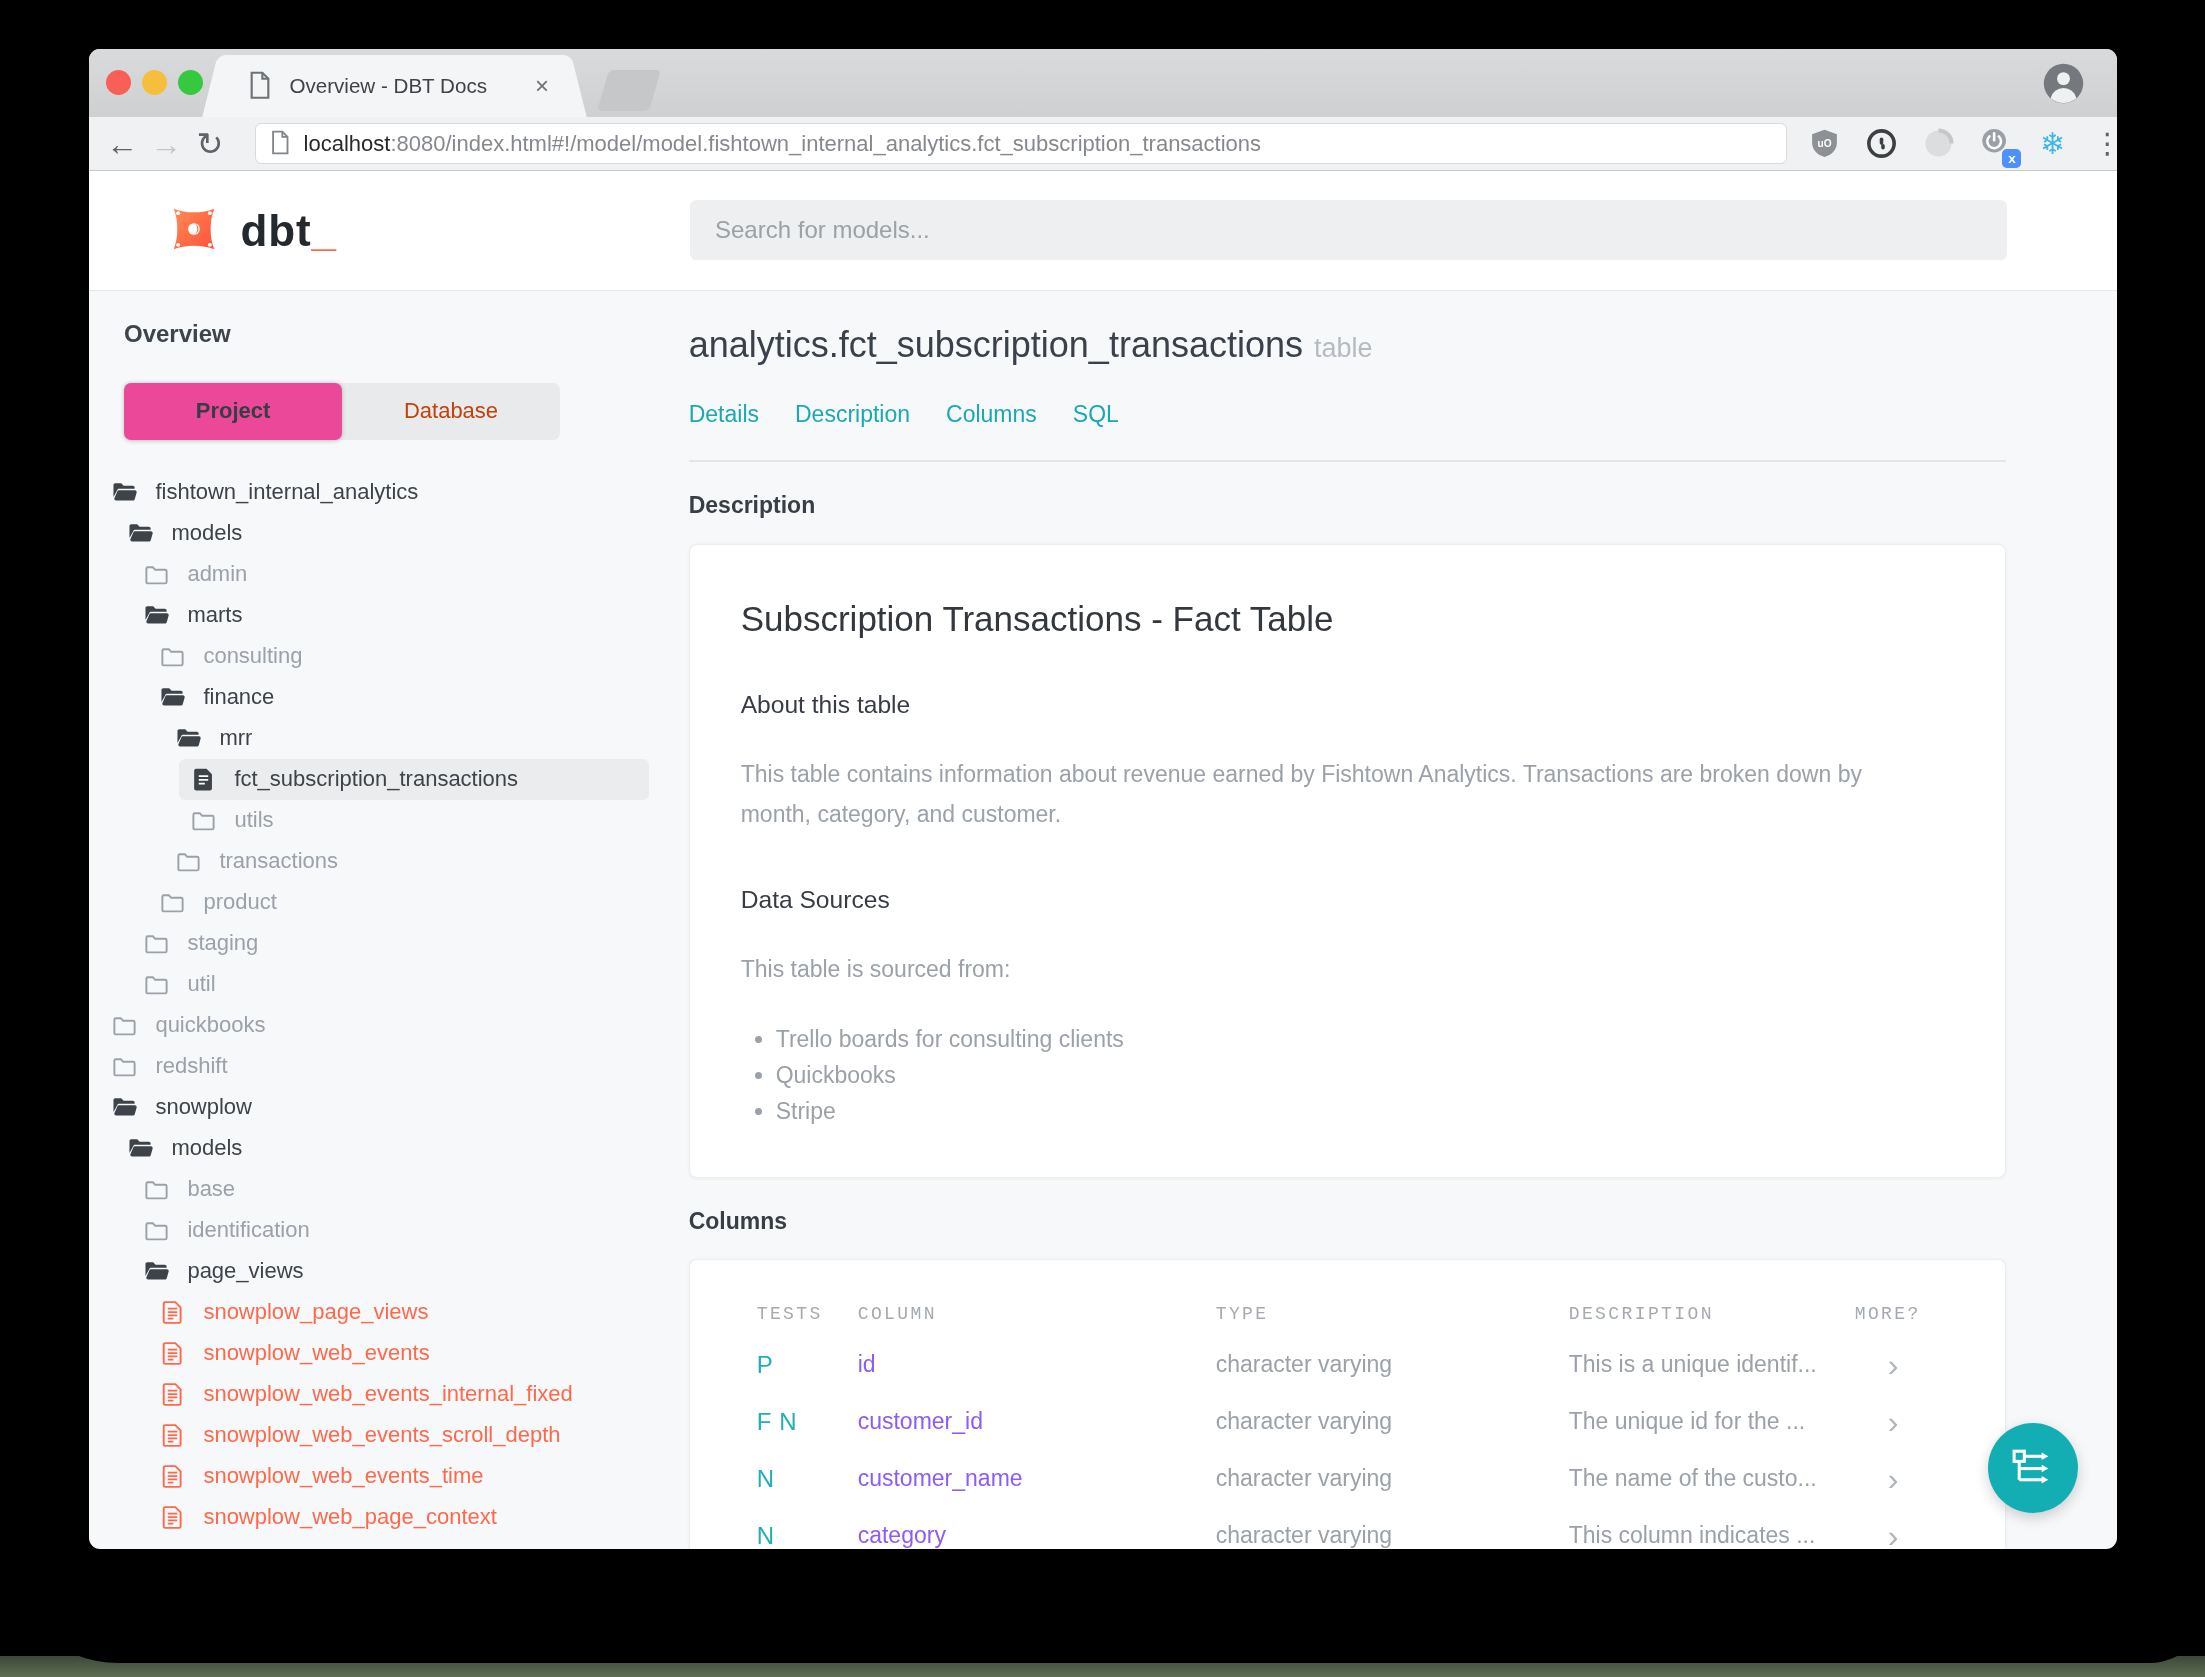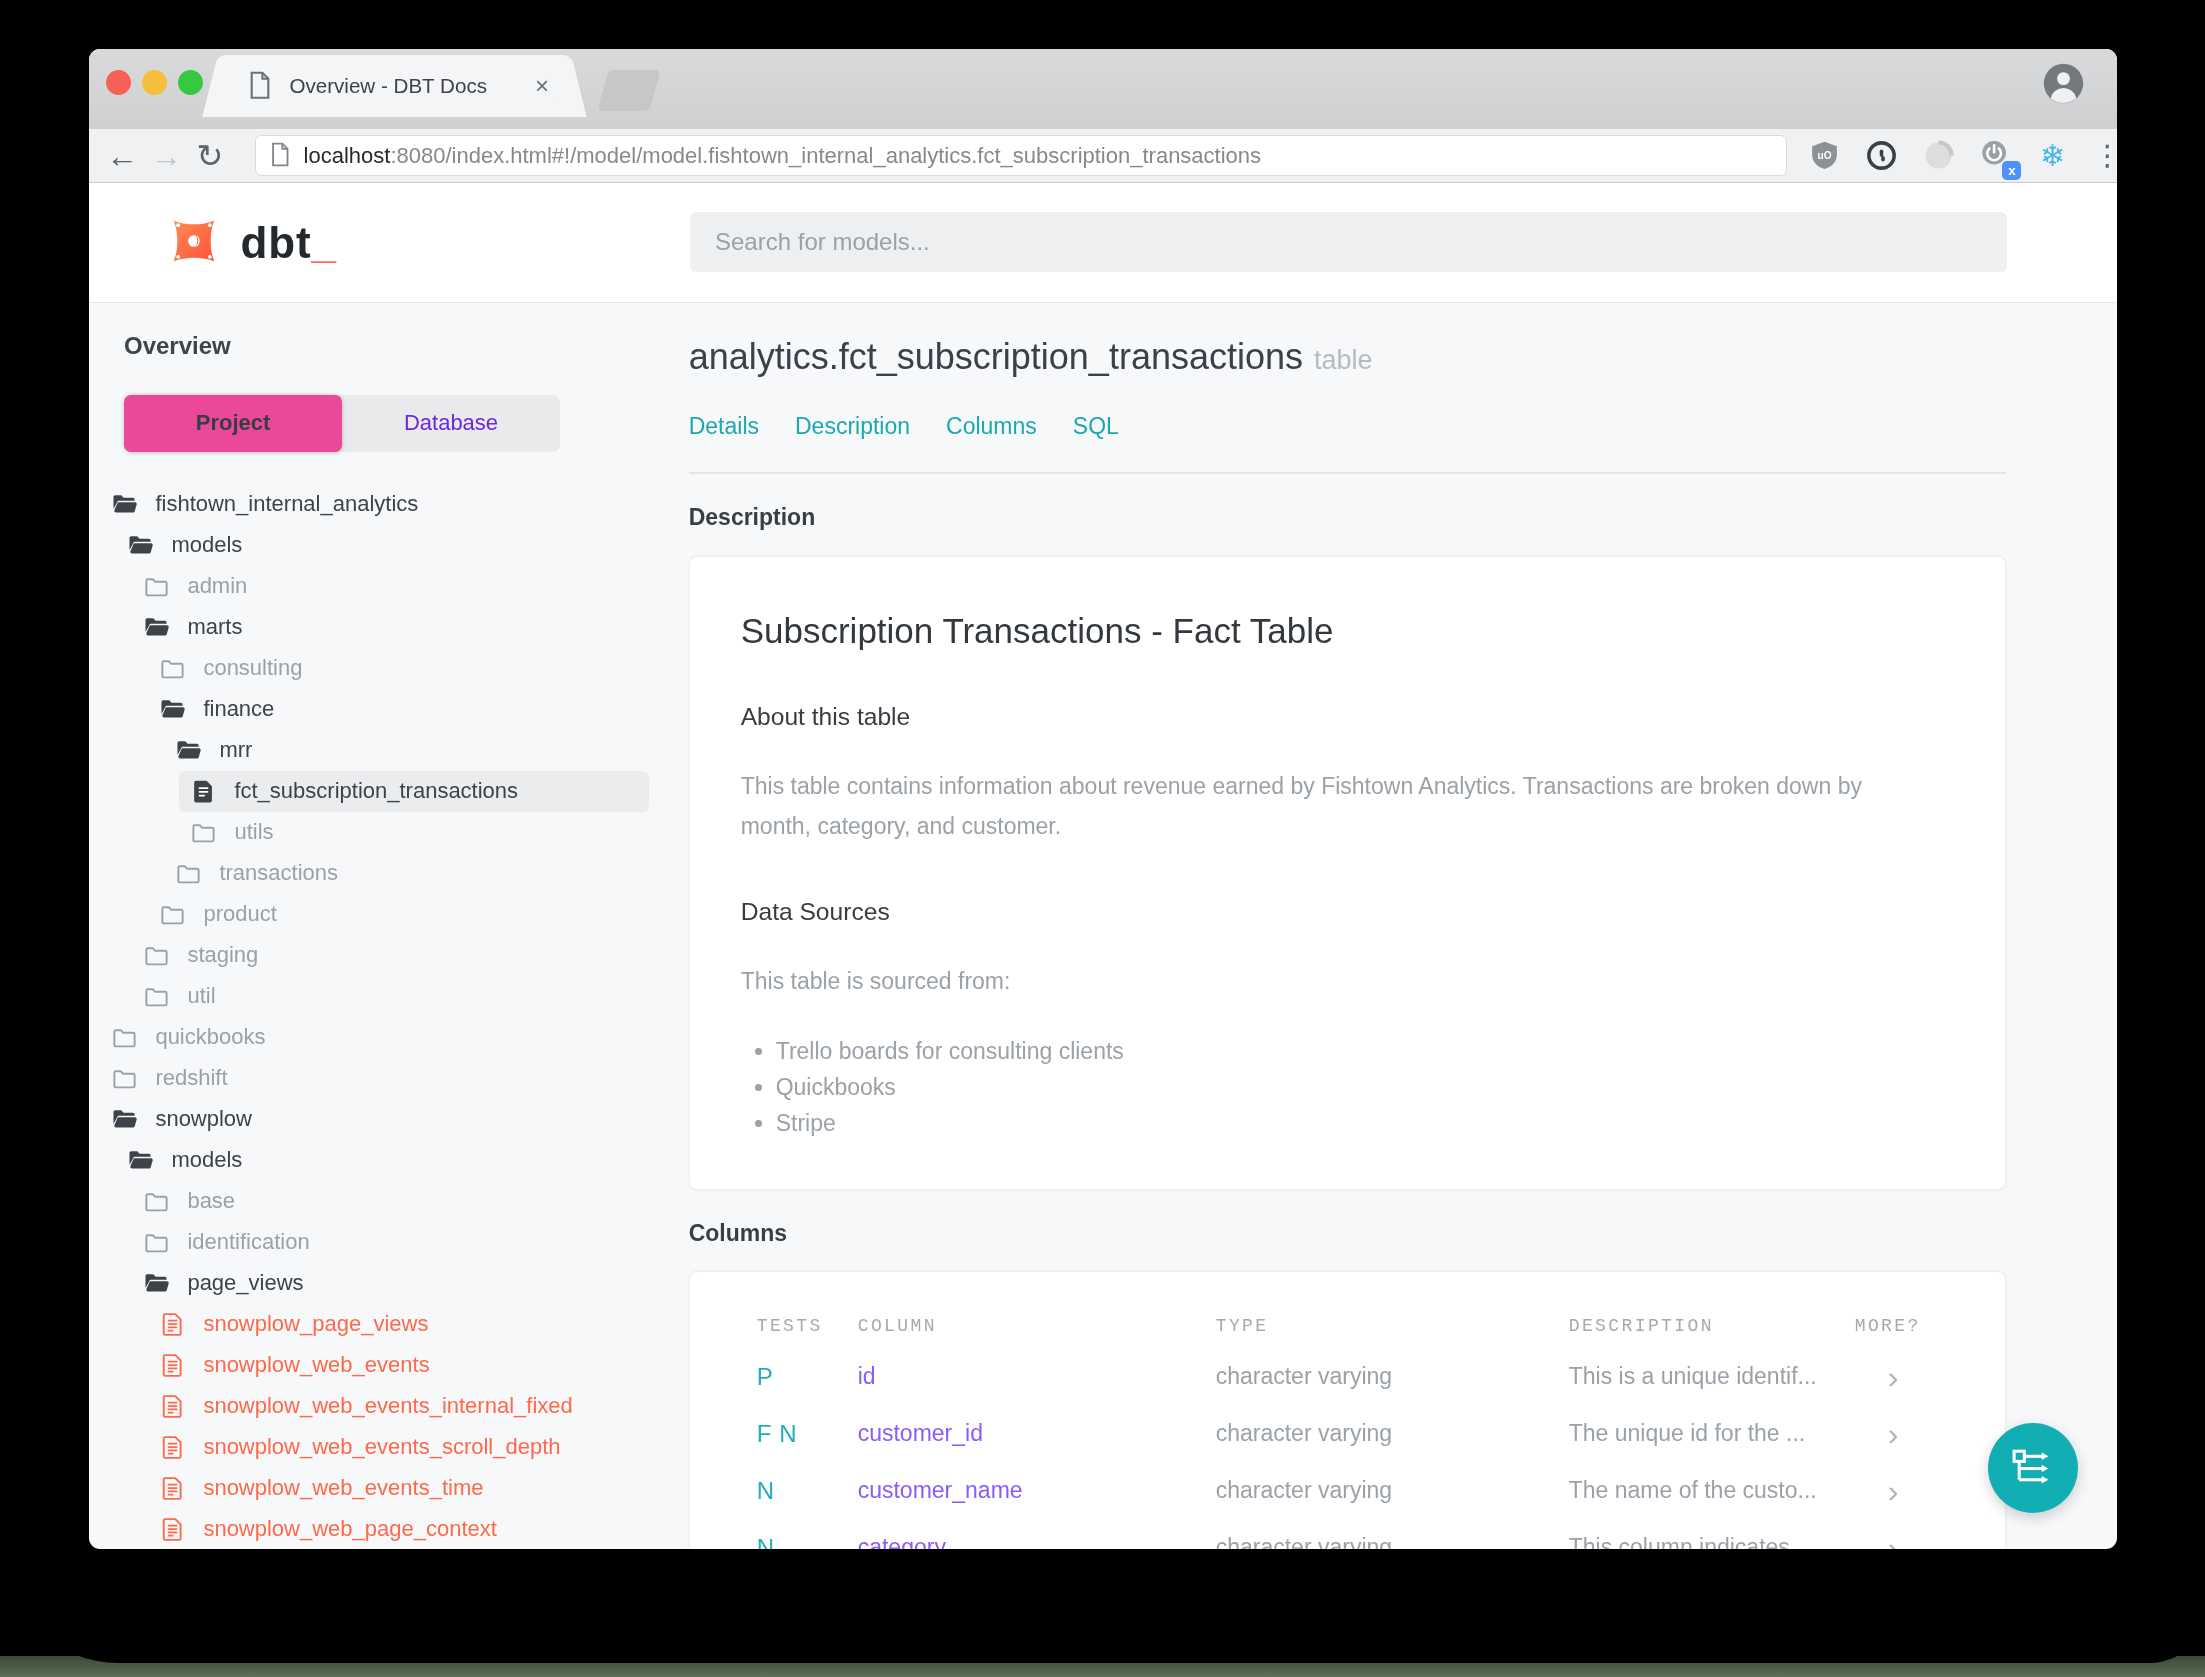--- a/index.html
+++ b/index.html
@@ -10,21 +10,21 @@
   }
   
   .wallpaper-strip{position:absolute;left:0;right:0;bottom:0;height:20.6px;
     background:linear-gradient(#3c4838,#5e6e54);}
   .bezel{position:absolute;left:0;top:0;right:0;bottom:14.3px;background:#000;
     border-radius:20.6px 20.6px 55px 119px;}
   
   .window{position:absolute;left:89px;top:49px;width:2028px;height:1500px;
     border-radius:11px;overflow:hidden;background:#f7f8fa;box-shadow:0 16px 48px rgba(0,0,0,.6);}
   
-  .tabstrip{position:relative;height:80px;background:linear-gradient(#d9dadb,#cfd0d1);}
+  .tabstrip{position:relative;height:68px;background:linear-gradient(#d9dadb,#cfd0d1);}
   .light{position:absolute;top:21.4px;width:25px;height:25px;border-radius:50%;}
   .light.red{left:17.4px;background:#f75f57;}
   .light.yellow{left:53px;background:#f5bf3b;}
   .light.green{left:89px;background:#36c83f;}
   .tab{position:absolute;left:135px;top:6.3px;width:341px;height:62px;background:#f4f5f6;
     border-radius:11px 11px 0 0;display:flex;align-items:center;padding:0 16px 0 24px;box-sizing:border-box;}
   .tab:before,.tab:after{content:"";position:absolute;top:0;width:27px;height:62px;background:#f4f5f6;}
   .tab:before{left:-14.3px;transform:skewX(-14deg);border-radius:8px 0 0 0;}
   .tab:after{right:-14.3px;transform:skewX(14deg);border-radius:0 8px 0 0;}
   .tab .doc-ic{margin-right:17.4px;position:relative;z-index:2;}
@@ -60,21 +60,21 @@
     border:none;border-radius:6.3px;font-size:24px;color:#5a6065;padding:0 25px;box-sizing:border-box;
     font-family:"Liberation Sans",sans-serif;outline:none;}
   .search::placeholder{color:#9aa1a7;}
   
   .content{display:flex;height:1260px;overflow:hidden;}
   .sidebar{width:587px;box-sizing:border-box;padding-top:28.5px;overflow:hidden;flex:none;}
   .sb-title{font-size:24px;font-weight:bold;color:#3e444b;margin-left:35px;}
   .segmented{margin:35px 0 0 35px;width:436px;height:57px;background:#e8eaec;border-radius:7.1px;
     display:flex;}
   .segment{flex:1;display:flex;align-items:center;justify-content:center;font-size:22px;
-    color:#6d28d9;border-radius:7.1px;}
+    color:#c2410c;border-radius:7.1px;}
   .segment.active{background:#ec4899;color:#383d44;font-weight:bold;box-shadow:0 0.8px 4px rgba(0,0,0,.22);}
   .tree{margin-top:32px;}
   .tree-row{display:flex;align-items:center;height:41px;margin-right:27px;padding:0 11px;
     border-radius:6.3px;box-sizing:border-box;}
   .tree-row .ticon{flex:none;display:flex;margin-right:17.4px;}
   .tree-label{font-size:22px;white-space:nowrap;}
   .tone-dark .tree-label{color:#3e434a;}
   .tone-muted .tree-label{color:#9ba1a8;}
   .tone-red .tree-label{color:#ff694b;}
   .tree-row.sel{background:#ebecee;}

